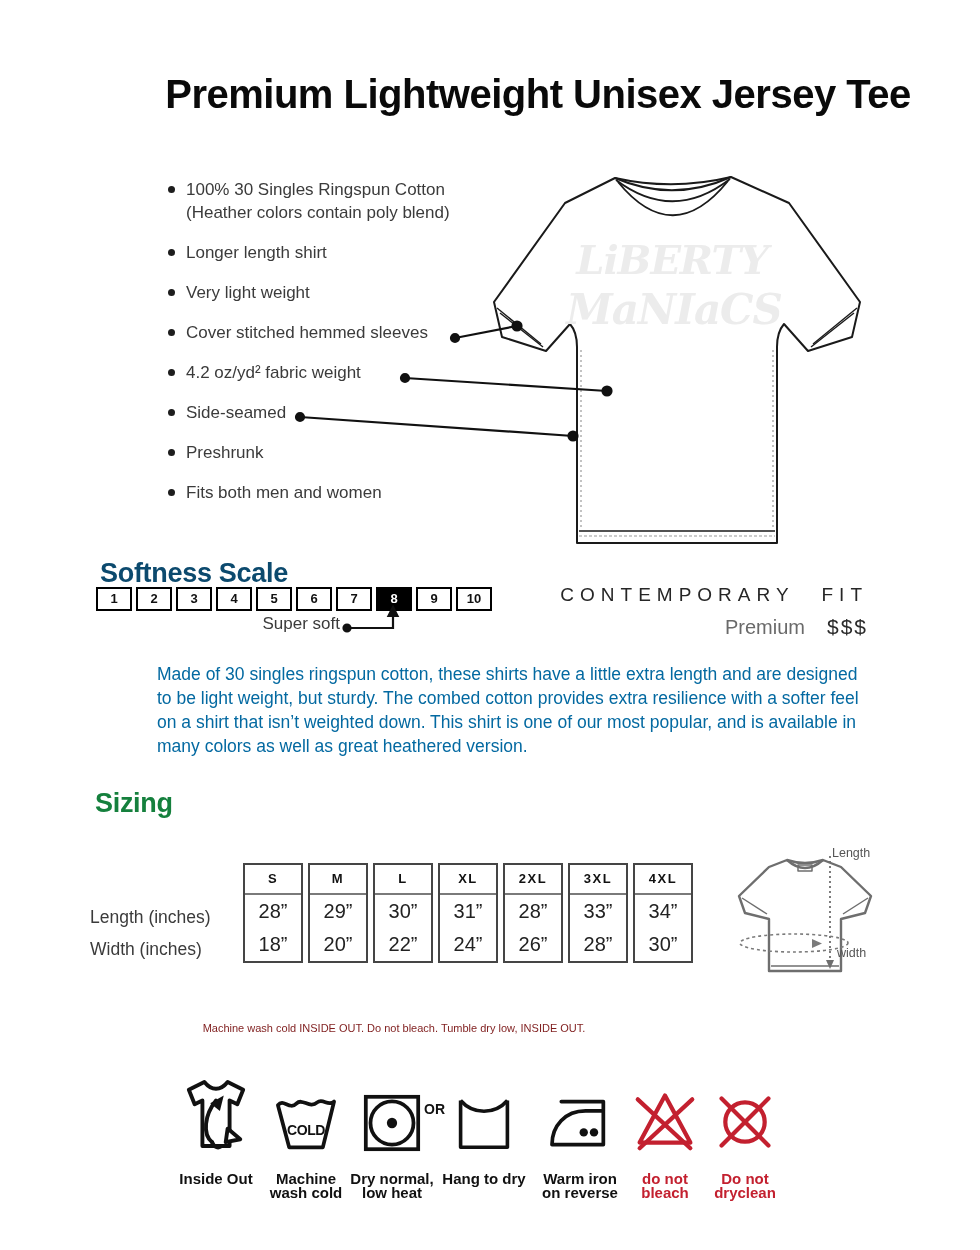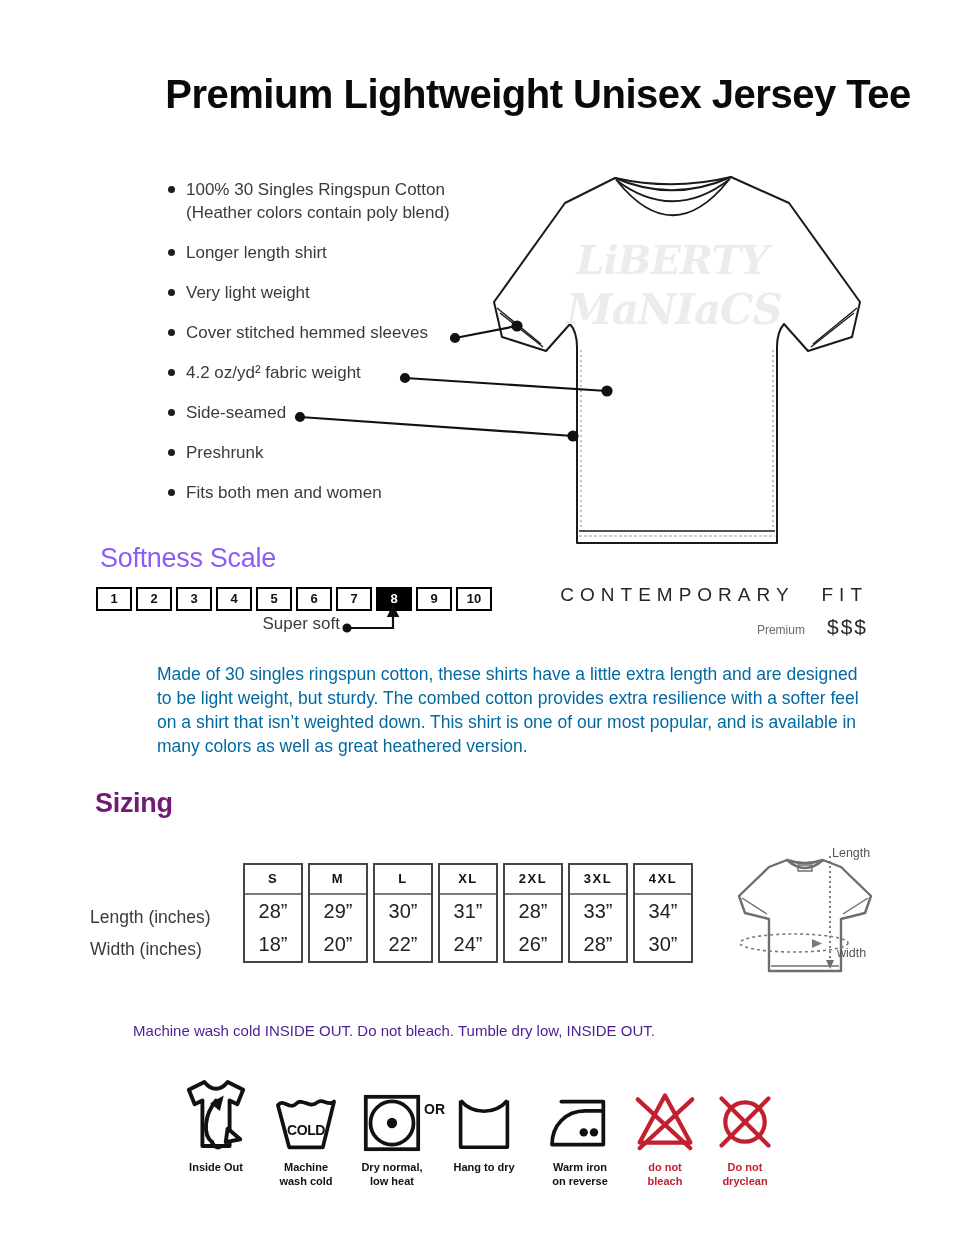--- a/index.html
+++ b/index.html
@@ -10,48 +10,48 @@
 
   
   .features{left:168px;top:178px;width:340px;}
   .feature{display:flex;margin-bottom:17px;font-size:17px;line-height:23px;color:#3b3b3b;}
   .feature .dot{flex:0 0 7px;width:7px;height:7px;border-radius:50%;background:#1d1d1d;margin:8px 11px 0 0;}
 
   
   svg{display:block;}
 
   
-  .softness-heading{left:100px;top:543px;font-size:27px;font-weight:normal;letter-spacing:-.3px;color:#8b5cf6;}
+  .softness-heading{left:100px;top:558px;font-size:27px;font-weight:bold;letter-spacing:-.3px;color:#0c4a6e;}
   .scale{left:96px;top:587px;display:flex;gap:4px;}
   .scale-box{width:32px;height:20px;border:2px solid #000;font-size:13px;font-weight:bold;text-align:center;line-height:20px;color:#111;background:#fff;}
   .scale-box.selected{background:#000;color:#fff;}
   .supersoft{left:178px;top:614px;width:162px;text-align:right;font-size:17px;color:#3b3b3b;}
 
   
   .fit{top:584px;right:112px;text-align:right;}
   .fit-label{font-size:19px;letter-spacing:6px;word-spacing:16px;color:#262626;}
   .fit-sub{margin-top:9px;}
-  .fit-tier{font-size:12px;color:#6a6a6a;margin-right:22px;}
+  .fit-tier{font-size:20px;color:#6a6a6a;margin-right:22px;}
   .fit-price{font-size:21px;letter-spacing:2px;color:#2b2b2b;}
 
   .description{left:157px;top:662px;width:708px;font-size:17.5px;line-height:24px;color:#0369a1;}
 
   
-  .sizing-heading{left:95px;top:788px;font-size:27px;font-weight:bold;letter-spacing:-.3px;color:#701a75;}
+  .sizing-heading{left:95px;top:788px;font-size:27px;font-weight:bold;letter-spacing:-.3px;color:#15803d;}
   .row-labels{left:90px;top:901px;font-size:17.5px;line-height:32px;color:#3b3b3b;}
   .size-table{left:243px;top:863px;display:flex;gap:5px;}
   .size-col{width:56px;border:2px solid #454545;background:#fff;}
   .size-col .hdr{height:28px;line-height:28px;text-align:center;font-size:13px;font-weight:bold;letter-spacing:1.5px;color:#111;border-bottom:2px solid #7a7a7a;}
   .size-col .val{height:33px;line-height:33px;text-align:center;font-size:20px;color:#222;}
 
   
-  .care-text{top:1022px;left:0;width:788px;text-align:center;font-size:15px;color:#4c1d95;}
+  .care-text{top:1022px;left:0;width:788px;text-align:center;font-size:11px;color:#7f1d1d;}
   .care-item{top:1078px;display:flex;flex-direction:column;width:90px;}
   .icon-slot{height:74px;display:flex;align-items:flex-end;justify-content:center;}
-  .care-label{margin-top:8px;font-size:11px;line-height:14px;font-weight:bold;text-align:center;color:#111;}
+  .care-label{margin-top:20px;font-size:15px;line-height:14px;font-weight:bold;text-align:center;color:#111;}
   .care-label.red{color:#c3202f;}
   .or-label{top:1101px;left:424px;font-size:14px;font-weight:bold;color:#111;}
 </style>
 </head>
 <body>
 
 <div class="abs page-title">Premium Lightweight Unisex Jersey Tee</div>
 
 <div class="abs features">
   <div class="feature">

